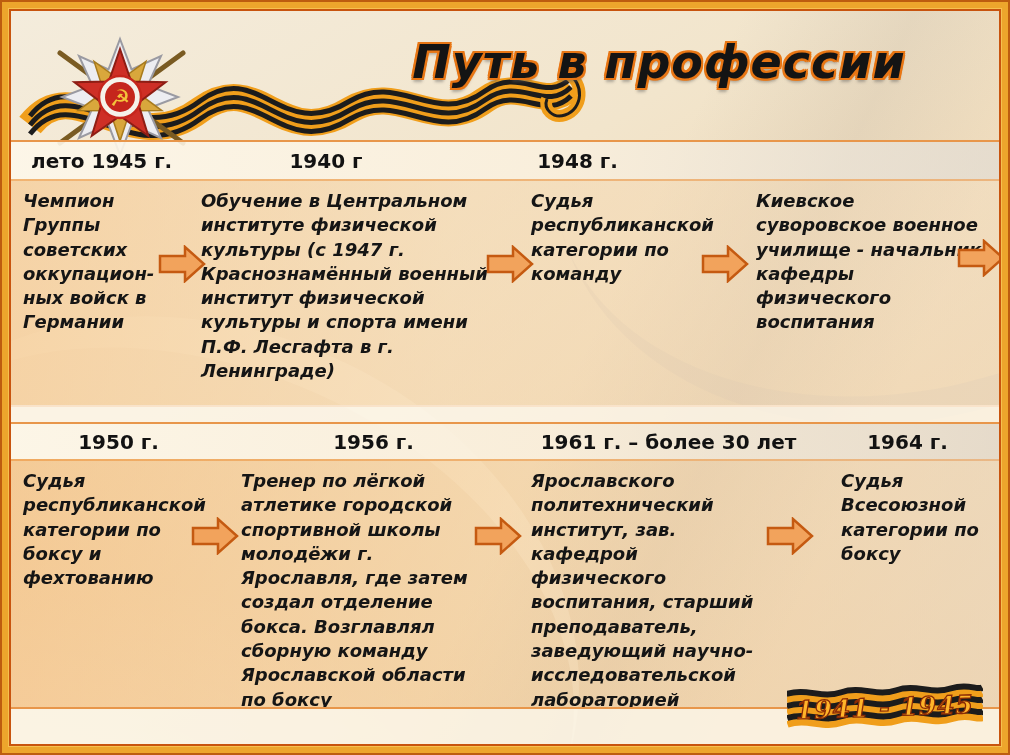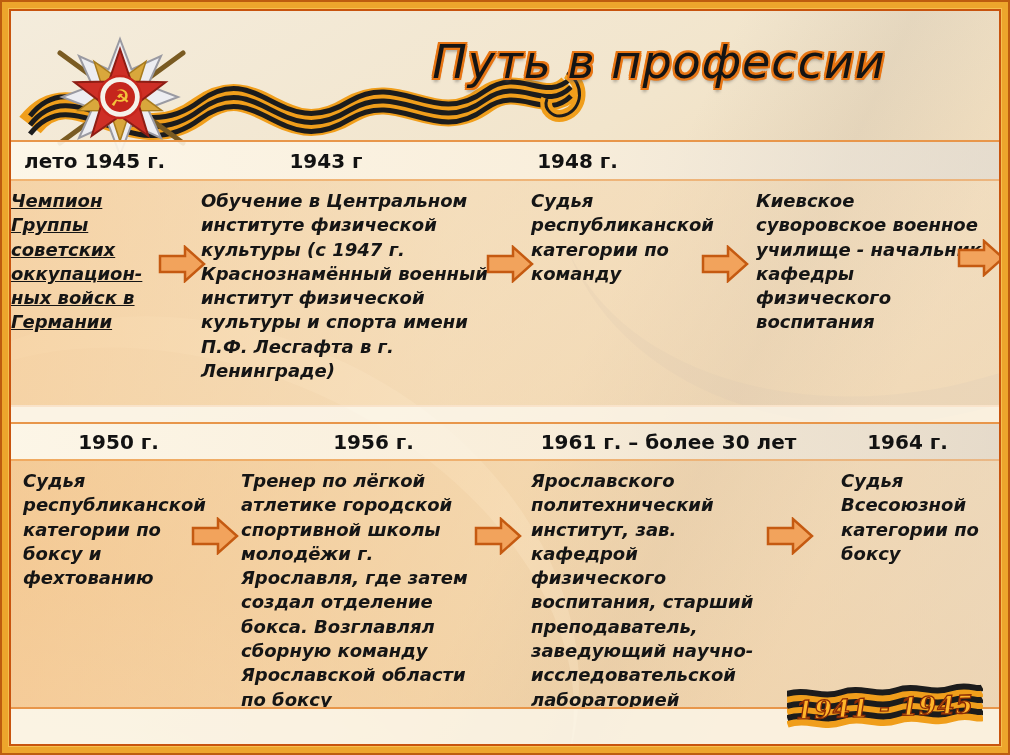--- a/index.html
+++ b/index.html
@@ -26,38 +26,38 @@
       linear-gradient(150deg,#F4ECDC 0%, #F2E5CC 35%, #F0D8B4 68%, #EFCD9E 100%);
   }
   .swoosh1{position:absolute;left:-180px;top:320px;width:760px;height:560px;border-radius:50%;
     border-top:40px solid rgba(255,245,225,0.35);transform:rotate(24deg);pointer-events:none;}
   .swoosh2{position:absolute;left:540px;top:-140px;width:700px;height:520px;border-radius:50%;
     border-bottom:30px solid rgba(190,180,170,0.18);transform:rotate(-12deg);pointer-events:none;}
 
   .title{
     position:absolute;left:320px;right:12px;top:24px;
     margin:0;text-align:center;
-    font-size:46px;font-weight:normal;font-style:italic;
+    font-size:46px;font-weight:bold;font-style:italic;
     color:#141414;letter-spacing:1px;
     text-shadow:
       2px 0 0 #E87614,-2px 0 0 #E87614,0 2px 0 #E87614,0 -2px 0 #E87614,
       2px 2px 0 #E87614,-2px -2px 0 #E87614,2px -2px 0 #E87614,-2px 2px 0 #E87614,
       0 4px 3px rgba(90,90,90,0.45);
   }
 
   .medal{position:absolute;left:4px;top:14px;pointer-events:none;}
 
   .hdr-row{
     position:absolute;left:0;right:0;display:flex;
     border-top:2px solid #E8964A;border-bottom:2px solid #E8964A;
     background:linear-gradient(90deg, rgba(253,247,233,0.92) 0%, rgba(250,240,222,0.85) 55%, rgba(226,220,211,0.75) 100%);
     align-items:center;
   }
   .hdr-cell{font-size:20px;font-weight:bold;color:#121212;text-align:center;box-sizing:border-box;}
-  .hdr-cell.left{text-align:left;padding-left:13px;}
+  .hdr-cell.left{text-align:left;padding-left:20px;}
 
   .body-row{position:absolute;left:0;right:0;overflow:hidden;}
   .row1-body{
     background:linear-gradient(95deg, rgba(247,198,138,0.62) 0%, rgba(247,214,170,0.48) 45%, rgba(241,222,196,0.42) 100%);
     border-bottom:2px solid #E8964A;
   }
   .row2-body{
     background:linear-gradient(100deg, rgba(246,184,112,0.58) 0%, rgba(247,209,158,0.46) 50%, rgba(234,221,204,0.48) 100%);
     border-bottom:2px solid #E8964A;
   }
@@ -100,26 +100,26 @@
         <circle cx="105" cy="72" r="21" fill="#F5F2EA" stroke="#C5261C" stroke-width="2.5"></circle>
         <circle cx="105" cy="72" r="15" fill="#C5261C"></circle>
         <text x="105" y="81" text-anchor="middle" font-size="23" fill="#F3C43B">☭</text>
       </g>
     </svg>
 
     <h1 class="title">Путь в профессии</h1>
 
     <div class="hdr-row" style="top:129px;height:37px;">
       <div class="hdr-cell left" style="width:195px;">лето 1945 г.</div>
-      <div class="hdr-cell" style="width:240px;">1943 г</div>
+      <div class="hdr-cell" style="width:240px;">1940 г</div>
       <div class="hdr-cell" style="width:263px;">1948 г.</div>
     </div>
 
     <div class="body-row row1-body" style="top:168px;height:226px;">
-      <div class="cell" style="left:0;width:146px;text-decoration:underline;">Чемпион Группы советских оккупацион-ных войск в Германии</div>
+      <div class="cell" style="left:12px;width:146px;">Чемпион Группы советских оккупацион-ных войск в Германии</div>
       <div class="cell" style="left:190px;width:292px;">Обучение в Центральном институте физической культуры (с 1947 г. Краснознамённый военный институт физической культуры и спорта имени П.Ф. Лесгафта в г. Ленинграде)</div>
       <div class="cell" style="left:520px;width:176px;">Судья республиканской категории по команду</div>
       <div class="cell" style="left:745px;width:230px;">Киевское суворовское военное училище - начальник кафедры физического воспитания</div>
       <svg class="arrow" style="left:147px;top:66px;" viewBox="0 0 48 38">
         <polygon points="2,11 27,11 27,2 46,19 27,36 27,27 2,27" fill="#F2A35C" stroke="#C55A11" stroke-width="2.5"></polygon>
       </svg>
       <svg class="arrow" style="left:475px;top:66px;" viewBox="0 0 48 38">
         <polygon points="2,11 27,11 27,2 46,19 27,36 27,27 2,27" fill="#F2A35C" stroke="#C55A11" stroke-width="2.5"></polygon>
       </svg>
       <svg class="arrow" style="left:690px;top:66px;" viewBox="0 0 48 38">

